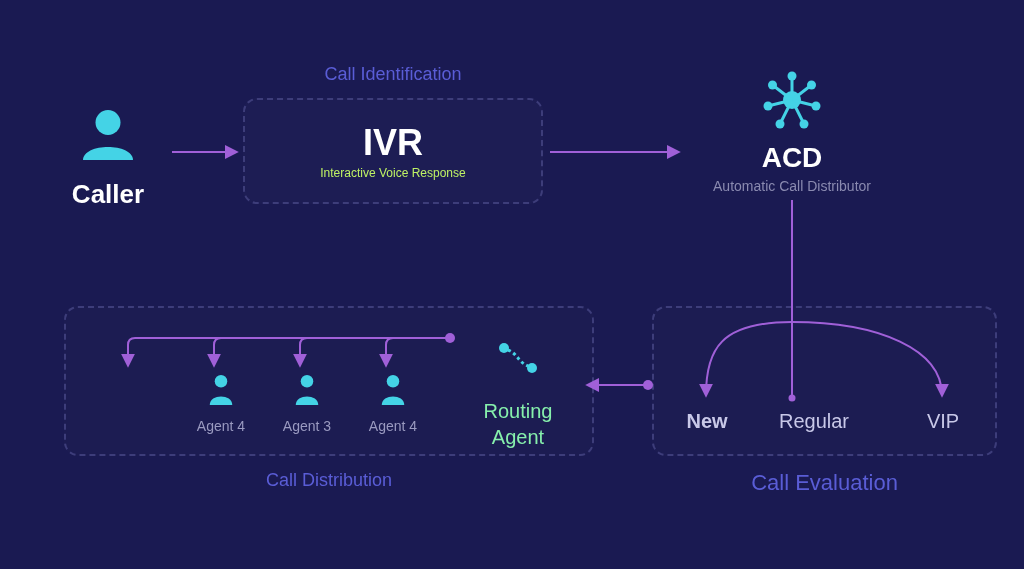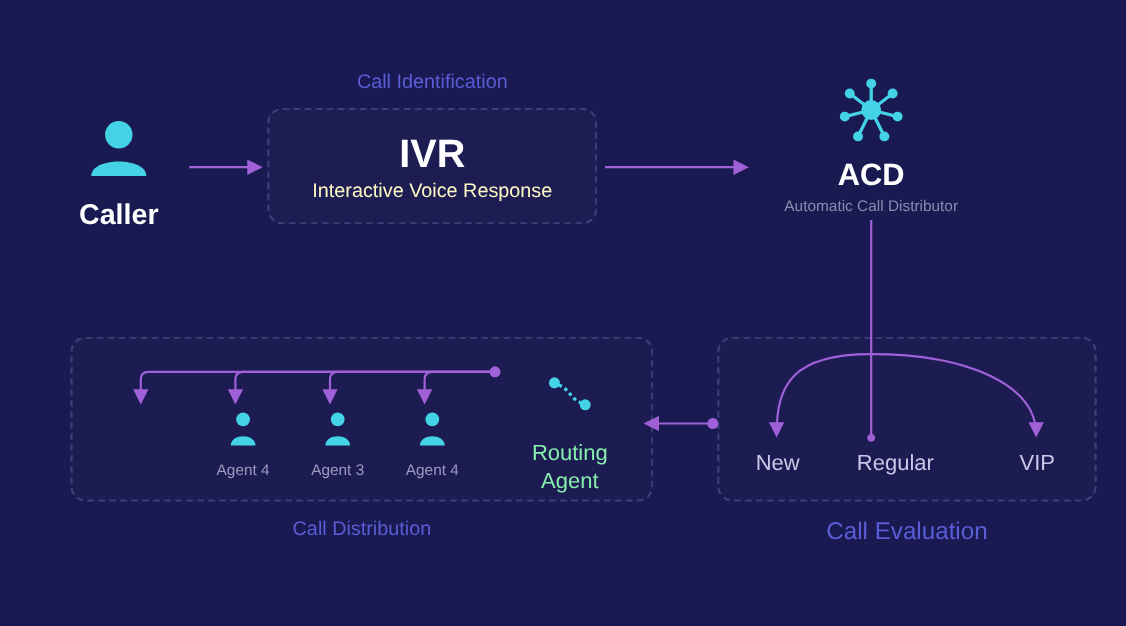--- a/index.html
+++ b/index.html
@@ -21,36 +21,36 @@
 
   
   .ivr-section-label { position: absolute; left: 243px; top: 64px; width: 300px; text-align: center; color: #5a5dd6; font-size: 18px; font-weight: 500; }
   .ivr-box {
     position: absolute; left: 243px; top: 98px; width: 300px; height: 106px;
     border: 2px dashed #3d3d7a; border-radius: 14px;
     background: rgba(40,40,90,0.25);
     display: flex; flex-direction: column; align-items: center; justify-content: center;
   }
   .ivr-title { font-size: 36px; font-weight: 700; color: #fff; }
-  .ivr-sub { font-size: 18px; color: #fef9c3; margin-top: 2px; }
+  .ivr-sub { font-size: 12px; color: #bef264; margin-top: 2px; }
 
   
   .acd-block { position: absolute; left: 692px; top: 70px; width: 200px; text-align: center; }
   .acd-title { font-size: 28px; font-weight: 700; color: #fff; margin-top: 8px; }
   .acd-sub { font-size: 14px; color: #8a8ab0; margin-top: 4px; }
 
   
   .eval-box {
     position: absolute; left: 652px; top: 306px; width: 345px; height: 150px;
     border: 2px dashed #3d3d7a; border-radius: 14px;
     background: rgba(40,40,90,0.15);
   }
   .eval-section-label { position: absolute; left: 652px; top: 470px; width: 345px; text-align: center; color: #5a5dd6; font-size: 22px; font-weight: 500; }
   .eval-item { position: absolute; top: 410px; font-size: 20px; color: #c8c8e8; text-align: center; }
-  .eval-new { left: 677px; width: 60px; }
+  .eval-new { left: 677px; width: 60px; font-weight: bold; }
   .eval-reg { left: 764px; width: 100px; }
   .eval-vip { left: 918px; width: 50px; }
 
   
   .dist-box {
     position: absolute; left: 64px; top: 306px; width: 530px; height: 150px;
     border: 2px dashed #3d3d7a; border-radius: 14px;
     background: rgba(40,40,90,0.15);
   }
   .dist-section-label { position: absolute; left: 64px; top: 470px; width: 530px; text-align: center; color: #5a5dd6; font-size: 18px; font-weight: 500; }

